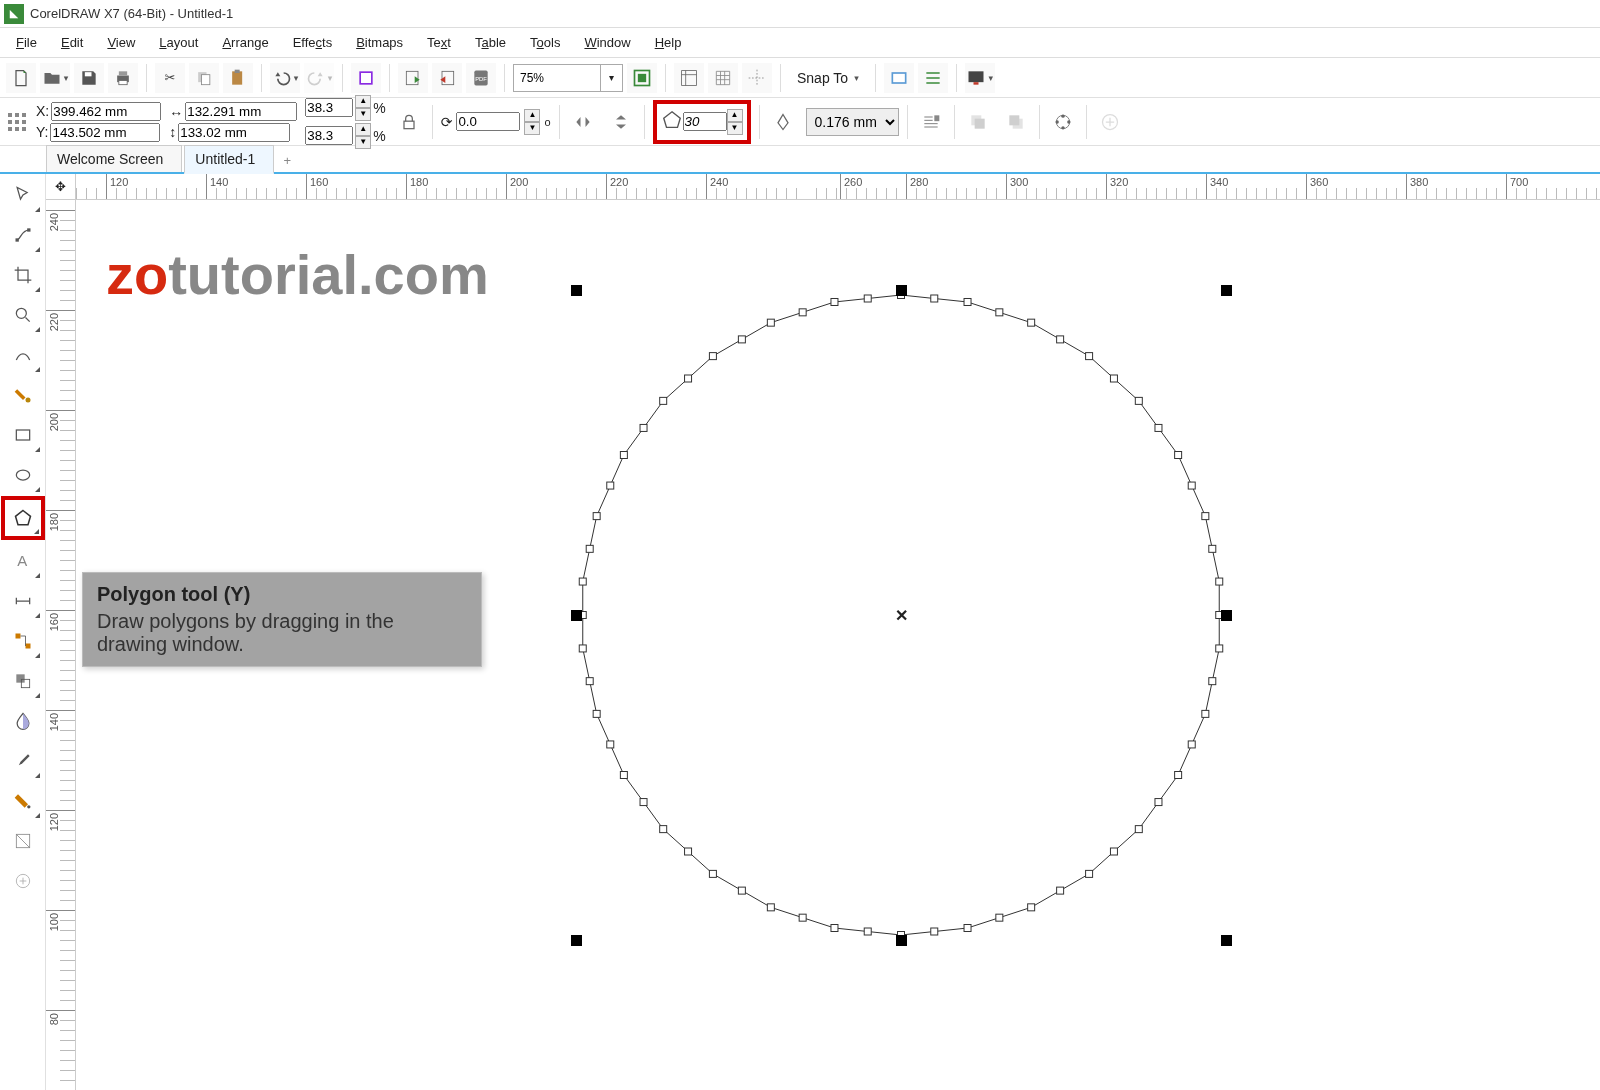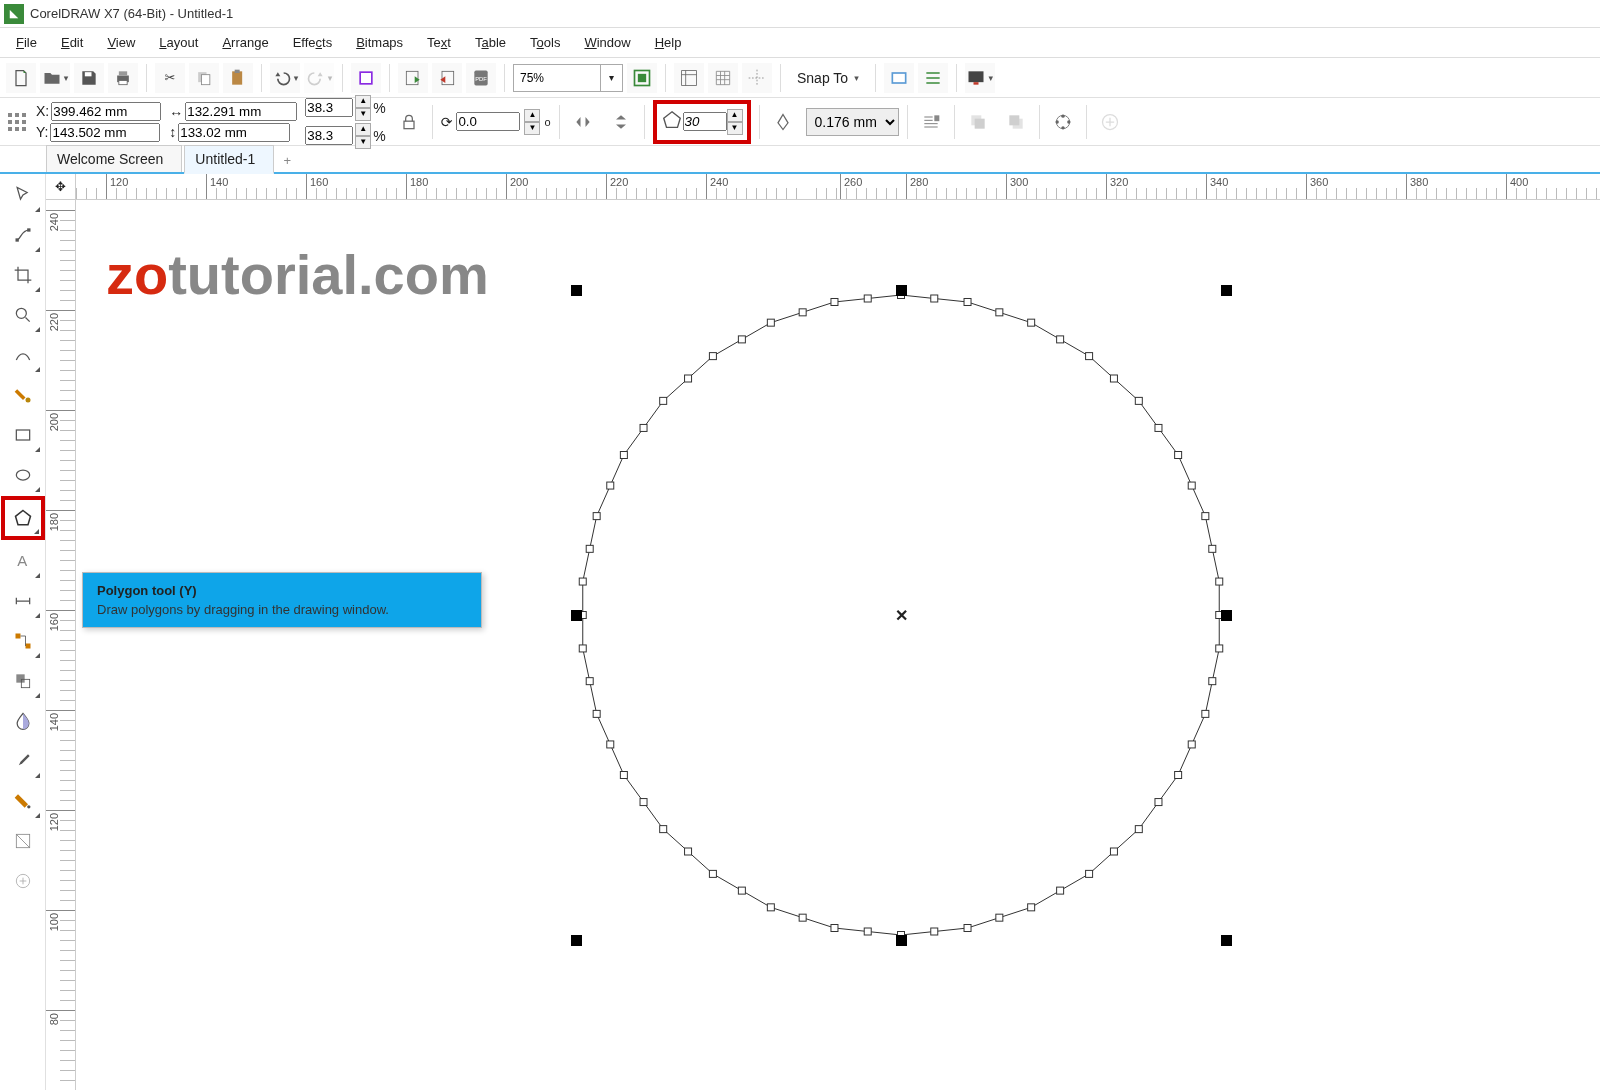--- a/index.html
+++ b/index.html
@@ -66,21 +66,21 @@
 .ruler-corner { position: absolute; left: 0; top: 0; width: 30px; height: 26px; background: #fff; border-right: 1px solid #ccc; border-bottom: 1px solid #ccc; display: flex; align-items: center; justify-content: center; font-size: 13px; }
 
 .canvas { position: absolute; left: 30px; top: 26px; right: 0; bottom: 0; background: #fff; }
 .watermark { position: absolute; font-family: Georgia, "Times New Roman", serif; font-weight: 700; font-size: 56px; color: #888; }
 .watermark .zo { color: #d62a10; }
 
 .polygon-shape { position: absolute; }
 .handle { width: 11px; height: 11px; background: #000; position: absolute; transform: translate(-5px, -5px); }
 .center-x { position: absolute; font-size: 16px; font-weight: bold; transform: translate(-6px, -9px); }
 
-.tooltip { position: absolute; background: #0ea5e9; border: 1px solid #bbb; box-shadow: 2px 2px 6px rgba(0,0,0,0.2); padding: 10px 14px; max-width: 400px; font-size: 13px; }
+.tooltip { position: absolute; background: #a3a3a3; border: 1px solid #bbb; box-shadow: 2px 2px 6px rgba(0,0,0,0.2); padding: 10px 14px; max-width: 400px; font-size: 20px; }
 .tooltip .tt-title { font-weight: 700; margin-bottom: 4px; }
 .tooltip .tt-body { color: #333; }
 
 svg.icon { width: 20px; height: 20px; }
 </style>
 </head>
 <body>
 
 <div class="titlebar">
   <span class="app-icon">◣</span>
@@ -676,21 +676,21 @@
           <div class="minor" style="left: 1340px;"></div>
           <div class="minor" style="left: 1350px;"></div>
           <div class="minor" style="left: 1360px;"></div>
           <div class="minor" style="left: 1370px;"></div>
           <div class="minor" style="left: 1380px;"></div>
           <div class="minor" style="left: 1390px;"></div>
           <div class="minor" style="left: 1400px;"></div>
           <div class="minor" style="left: 1410px;"></div>
           <div class="minor" style="left: 1420px;"></div>
           <div class="major" style="left: 1430px;">
-            <span>400</span>
+            <span>700</span>
           </div>
           <div class="minor" style="left: 1440px;"></div>
           <div class="minor" style="left: 1450px;"></div>
           <div class="minor" style="left: 1460px;"></div>
           <div class="minor" style="left: 1470px;"></div>
           <div class="minor" style="left: 1480px;"></div>
           <div class="minor" style="left: 1490px;"></div>
           <div class="minor" style="left: 1500px;"></div>
           <div class="minor" style="left: 1510px;"></div>
           <div class="minor" style="left: 1520px;"></div>

